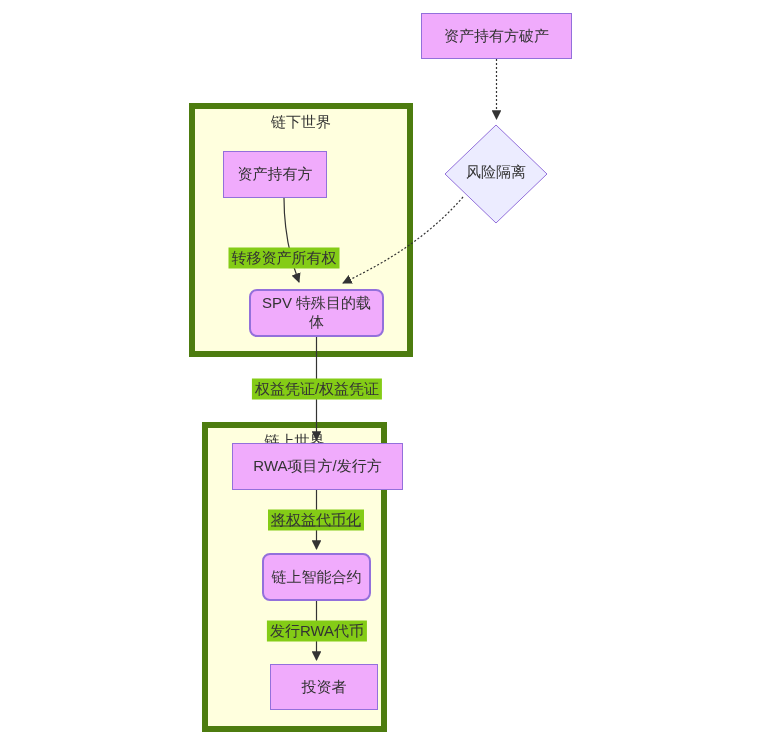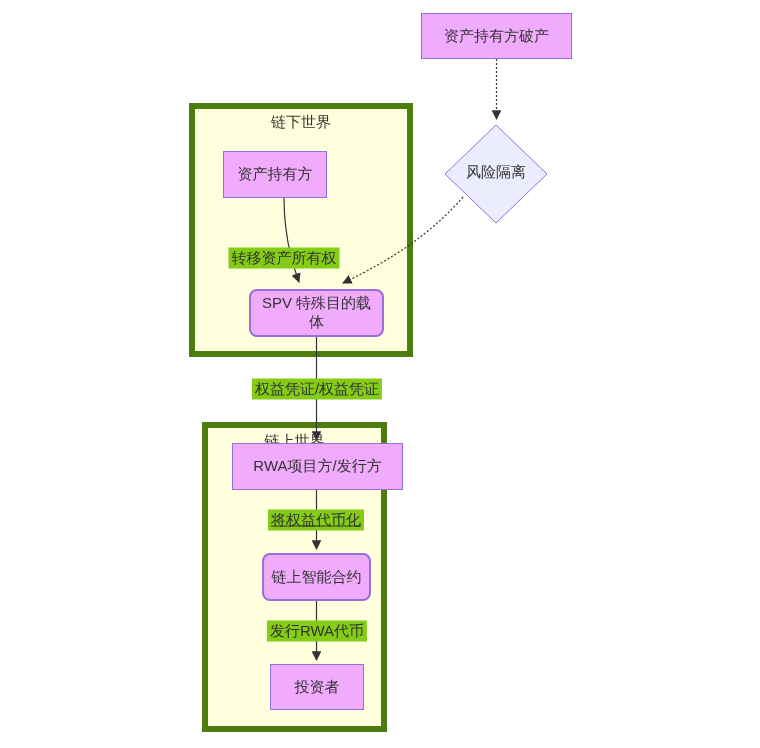--- a/index.html
+++ b/index.html
@@ -123,21 +123,21 @@
   </div>
 
   <div class="node" style="left:232px; top:443px; width:171px; height:47px;">
     <span>RWA项目方/发行方</span>
   </div>
 
   <div class="node rounded" style="left:262px; top:553px; width:109px; height:48px;">
     <span>链上智能合约</span>
   </div>
 
-  <div class="node" style="left:270px; top:664px; width:94px; height:46px;">
+  <div class="node" style="left:270px; top:664px; width:108px; height:46px;">
     <span>投资者</span>
   </div>
 
   <div class="edge-label" style="left:284px; top:258px;">转移资产所有权</div>
 
   <div class="edge-label" style="left:317px; top:389px;">权益凭证/权益凭证</div>
 
   <div class="edge-label" style="left:316px; top:520px;text-decoration:underline;">将权益代币化</div>
 
   <div class="edge-label" style="left:317px; top:631px;">发行RWA代币</div>

